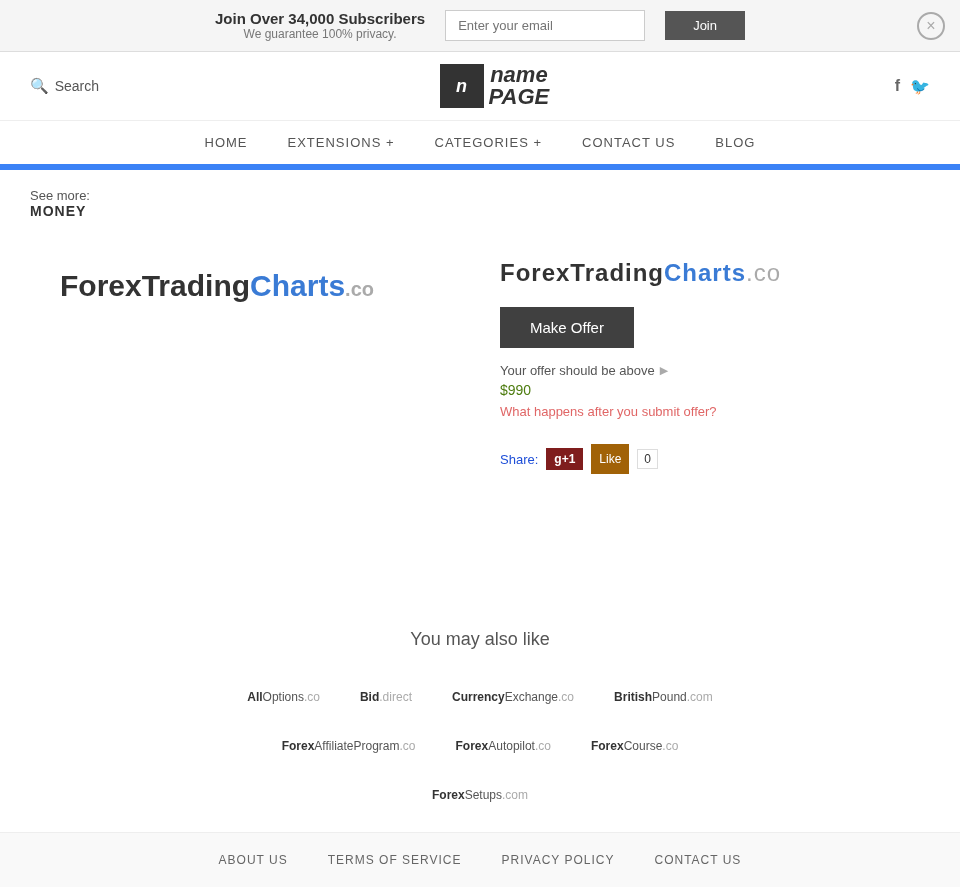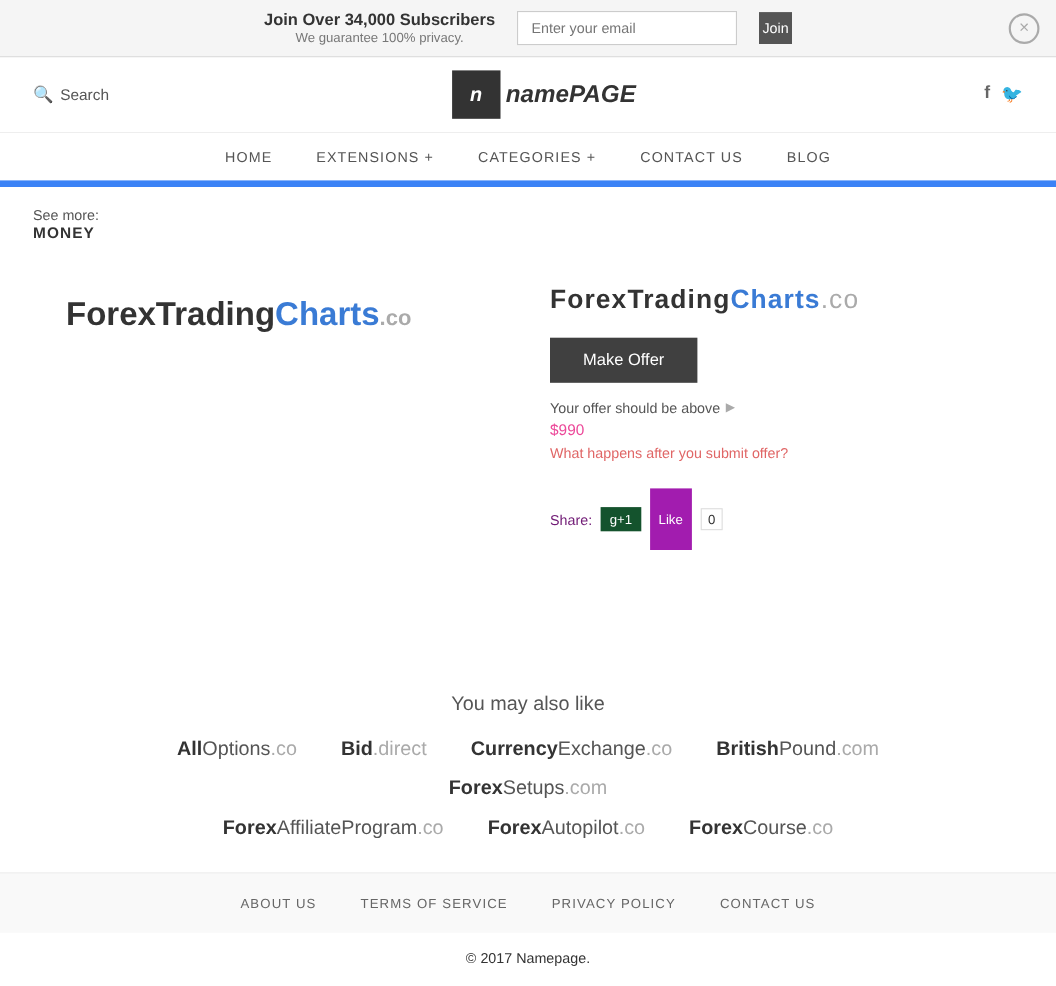--- a/index.html
+++ b/index.html
@@ -23,21 +23,21 @@
       border: 1px solid #ccc;
       padding: 7px 12px;
       width: 200px;
       font-size: 13px;
       color: #0f766e;
     }
     .join-btn {
       background: #555;
       color: #fff;
       border: none;
-      padding: 7px 3px;
+      padding: 7px 28px;
       font-size: 13px;
       cursor: pointer;
     }
     .close-btn {
       position: absolute;
       right: 15px;
       top: 50%;
       transform: translateY(-50%);
       width: 28px;
       height: 28px;
@@ -82,20 +82,21 @@
       height: 44px;
       display: flex;
       align-items: center;
       justify-content: center;
       color: #fff;
       font-weight: bold;
       font-size: 18px;
     }
     .logo-text-box {
       display: flex;
+      flex-direction: column;
       padding: 0 5px;
       line-height: 1;
     }
     .logo-name { font-size: 22px; font-weight: bold; color: #333; font-style: italic; }
     .logo-page { font-size: 22px; font-weight: bold; color: #333; font-style: italic; text-transform: uppercase; }
     .social-icons { display: flex; gap: 10px; }
     .social-icon {
       color: #666;
       font-size: 18px;
       text-decoration: none;
@@ -181,40 +182,41 @@
     }
     .offer-hint {
       font-size: 13px;
       color: #555;
       display: flex;
       align-items: center;
       gap: 5px;
       margin-bottom: 4px;
     }
     .offer-hint .arrow { color: #aaa; font-size: 11px; }
-    .offer-price { color: #ec4899; font-size: 14px; margin-bottom: 6px; }
+    .offer-price { color: #4d7c0f; font-size: 14px; margin-bottom: 6px; }
     .offer-link { color: #e06666; font-size: 13px; text-decoration: none; cursor: pointer; margin-bottom: 25px; display: block; }
     .share-area { display: flex; align-items: center; gap: 8px; margin-top: 10px; }
-    .share-label { font-size: 13px; color: #701a75; }
+    .share-label { font-size: 13px; color: #1d4ed8; }
     .gplus-btn {
-      background: #14532d;
+      background: #7f1d1d;
       color: #fff;
       border: none;
       padding: 4px 8px;
       font-size: 12px;
       cursor: pointer;
       display: flex;
       align-items: center;
       gap: 3px;
+      font-weight: bold;
     }
     .fb-like-btn {
-      background: #a21caf;
+      background: #a16207;
       color: #fff;
       border: none;
-      padding: 21px 8px;
+      padding: 8px 8px;
       font-size: 12px;
       cursor: pointer;
       display: flex;
       align-items: center;
       gap: 3px;
     }
     .like-count {
       background: #fff;
       color: #333;
       border: 1px solid #ddd;
@@ -240,24 +242,25 @@
       align-items: center;
     }
     .domain-row {
       display: flex;
       justify-content: center;
       gap: 40px;
       align-items: center;
       flex-wrap: wrap;
     }
     .domain-item {
-      font-size: 18px;
+      font-size: 12px;
       font-weight: bold;
       color: #555;
       cursor: pointer;
+      margin-top: 20px;
     }
     .domain-item .reg { font-weight: 400; }
     .domain-item .bold { font-weight: 900; color: #333; }
     .domain-item .ext { color: #aaa; font-weight: 400; }
 
     
     .footer-links {
       background: #f9f9f9;
       border-top: 1px solid #eee;
       padding: 20px;
@@ -374,33 +377,33 @@
       <span class="domain-item">
         <span class="bold">Currency</span><span class="reg">Exchange</span><span class="ext">.co</span>
       </span>
       <span class="domain-item">
         <span class="bold">British</span><span class="reg">Pound</span><span class="ext">.com</span>
       </span>
     </div>
 
     <div class="domain-row">
       <span class="domain-item">
+        <span class="bold">Forex</span><span class="reg">AffiliateProgram</span><span class="ext">.co</span>
+      </span>
+      <span class="domain-item">
+        <span class="bold">Forex</span><span class="reg">Autopilot</span><span class="ext">.co</span>
+      </span>
+      <span class="domain-item">
+        <span class="bold">Forex</span><span class="reg">Course</span><span class="ext">.co</span>
+      </span>
+    </div>
+
+    <div class="domain-row">
+      <span class="domain-item">
         <span class="bold">Forex</span><span class="reg">Setups</span><span class="ext">.com</span>
-      </span>
-    </div>
-
-    <div class="domain-row">
-      <span class="domain-item">
-        <span class="bold">Forex</span><span class="reg">AffiliateProgram</span><span class="ext">.co</span>
-      </span>
-      <span class="domain-item">
-        <span class="bold">Forex</span><span class="reg">Autopilot</span><span class="ext">.co</span>
-      </span>
-      <span class="domain-item">
-        <span class="bold">Forex</span><span class="reg">Course</span><span class="ext">.co</span>
       </span>
     </div>
   </div>
 </div>
 
 <div class="footer-links">
   <a class="footer-link">ABOUT US</a>
   <a class="footer-link">TERMS OF SERVICE</a>
   <a class="footer-link">PRIVACY POLICY</a>
   <a class="footer-link">CONTACT US</a>

